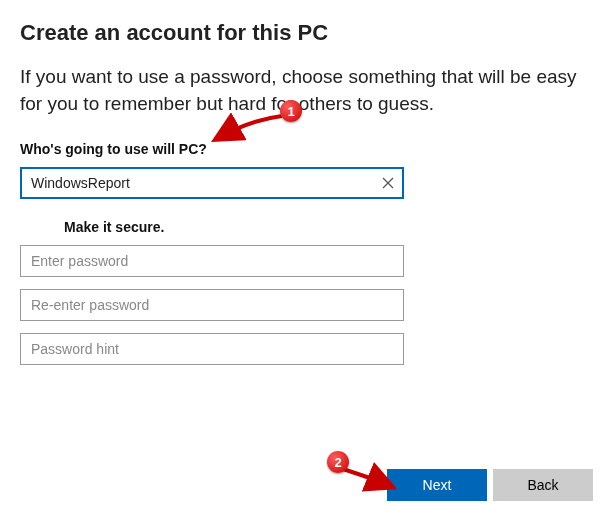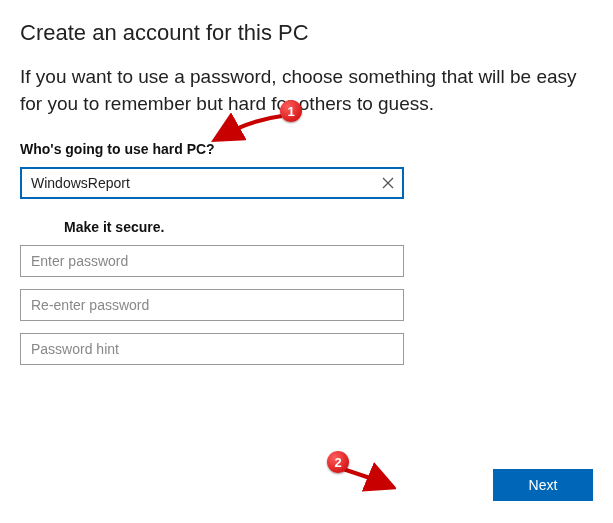--- a/index.html
+++ b/index.html
@@ -7,21 +7,21 @@
       font-family: "Segoe UI", Tahoma, sans-serif;
       background: #fff;
       width: 613px;
       height: 523px;
       padding: 20px 20px 20px 20px;
       position: relative;
       color: #000;
     }
     .title {
       font-size: 22px;
-      font-weight: 400;
+      font-weight: 700;
       color: #222;
       margin-bottom: 18px;
     }
     .intro {
       font-size: 19px;
       color: #222;
       line-height: 1.4;
       margin-bottom: 24px;
       max-width: 560px;
     }
@@ -104,21 +104,21 @@
       z-index: 9;
     }
   </style>
 </head>
 <body>
 
 <h1 class="title">Create an account for this PC</h1>
 
 <p class="intro">If you want to use a password, choose something that will be easy for you to remember but hard for others to guess.</p>
 
-<div class="label">Who's going to use hard PC?</div>
+<div class="label">Who's going to use will PC?</div>
 
 <div class="field-wrap">
   <input class="field active" type="text" value="WindowsReport" style="">
   <span class="clear-x">
     <svg width="12" height="12" viewBox="0 0 12 12">
       <line x1="1" y1="1" x2="11" y2="11" stroke="#555" stroke-width="1.2"></line>
       <line x1="11" y1="1" x2="1" y2="11" stroke="#555" stroke-width="1.2"></line>
     </svg>
   </span>
 </div>
@@ -132,20 +132,21 @@
 <div class="field-wrap">
   <input class="field" type="password" placeholder="Re-enter password" style="">
 </div>
 
 <div class="field-wrap">
   <input class="field" type="text" placeholder="Password hint" style="">
 </div>
 
 <div class="buttons">
   <button class="btn btn-primary">Next</button>
+  <button class="btn btn-secondary">Back</button>
 </div>
 
 <div class="callout" style="left:280px; top:100px;">1</div>
 <svg class="arrow" style="left:210px; top:110px;" width="78" height="38">
   <defs>
     <marker id="ah1" markerWidth="8" markerHeight="8" refX="6" refY="4" orient="auto">
       <path d="M0,0 L8,4 L0,8 Z" fill="#c80000"></path>
     </marker>
   </defs>
   <path d="M72,6 Q40,10 8,28" stroke="#c80000" stroke-width="4" fill="none" marker-end="url(#ah1)"></path>

